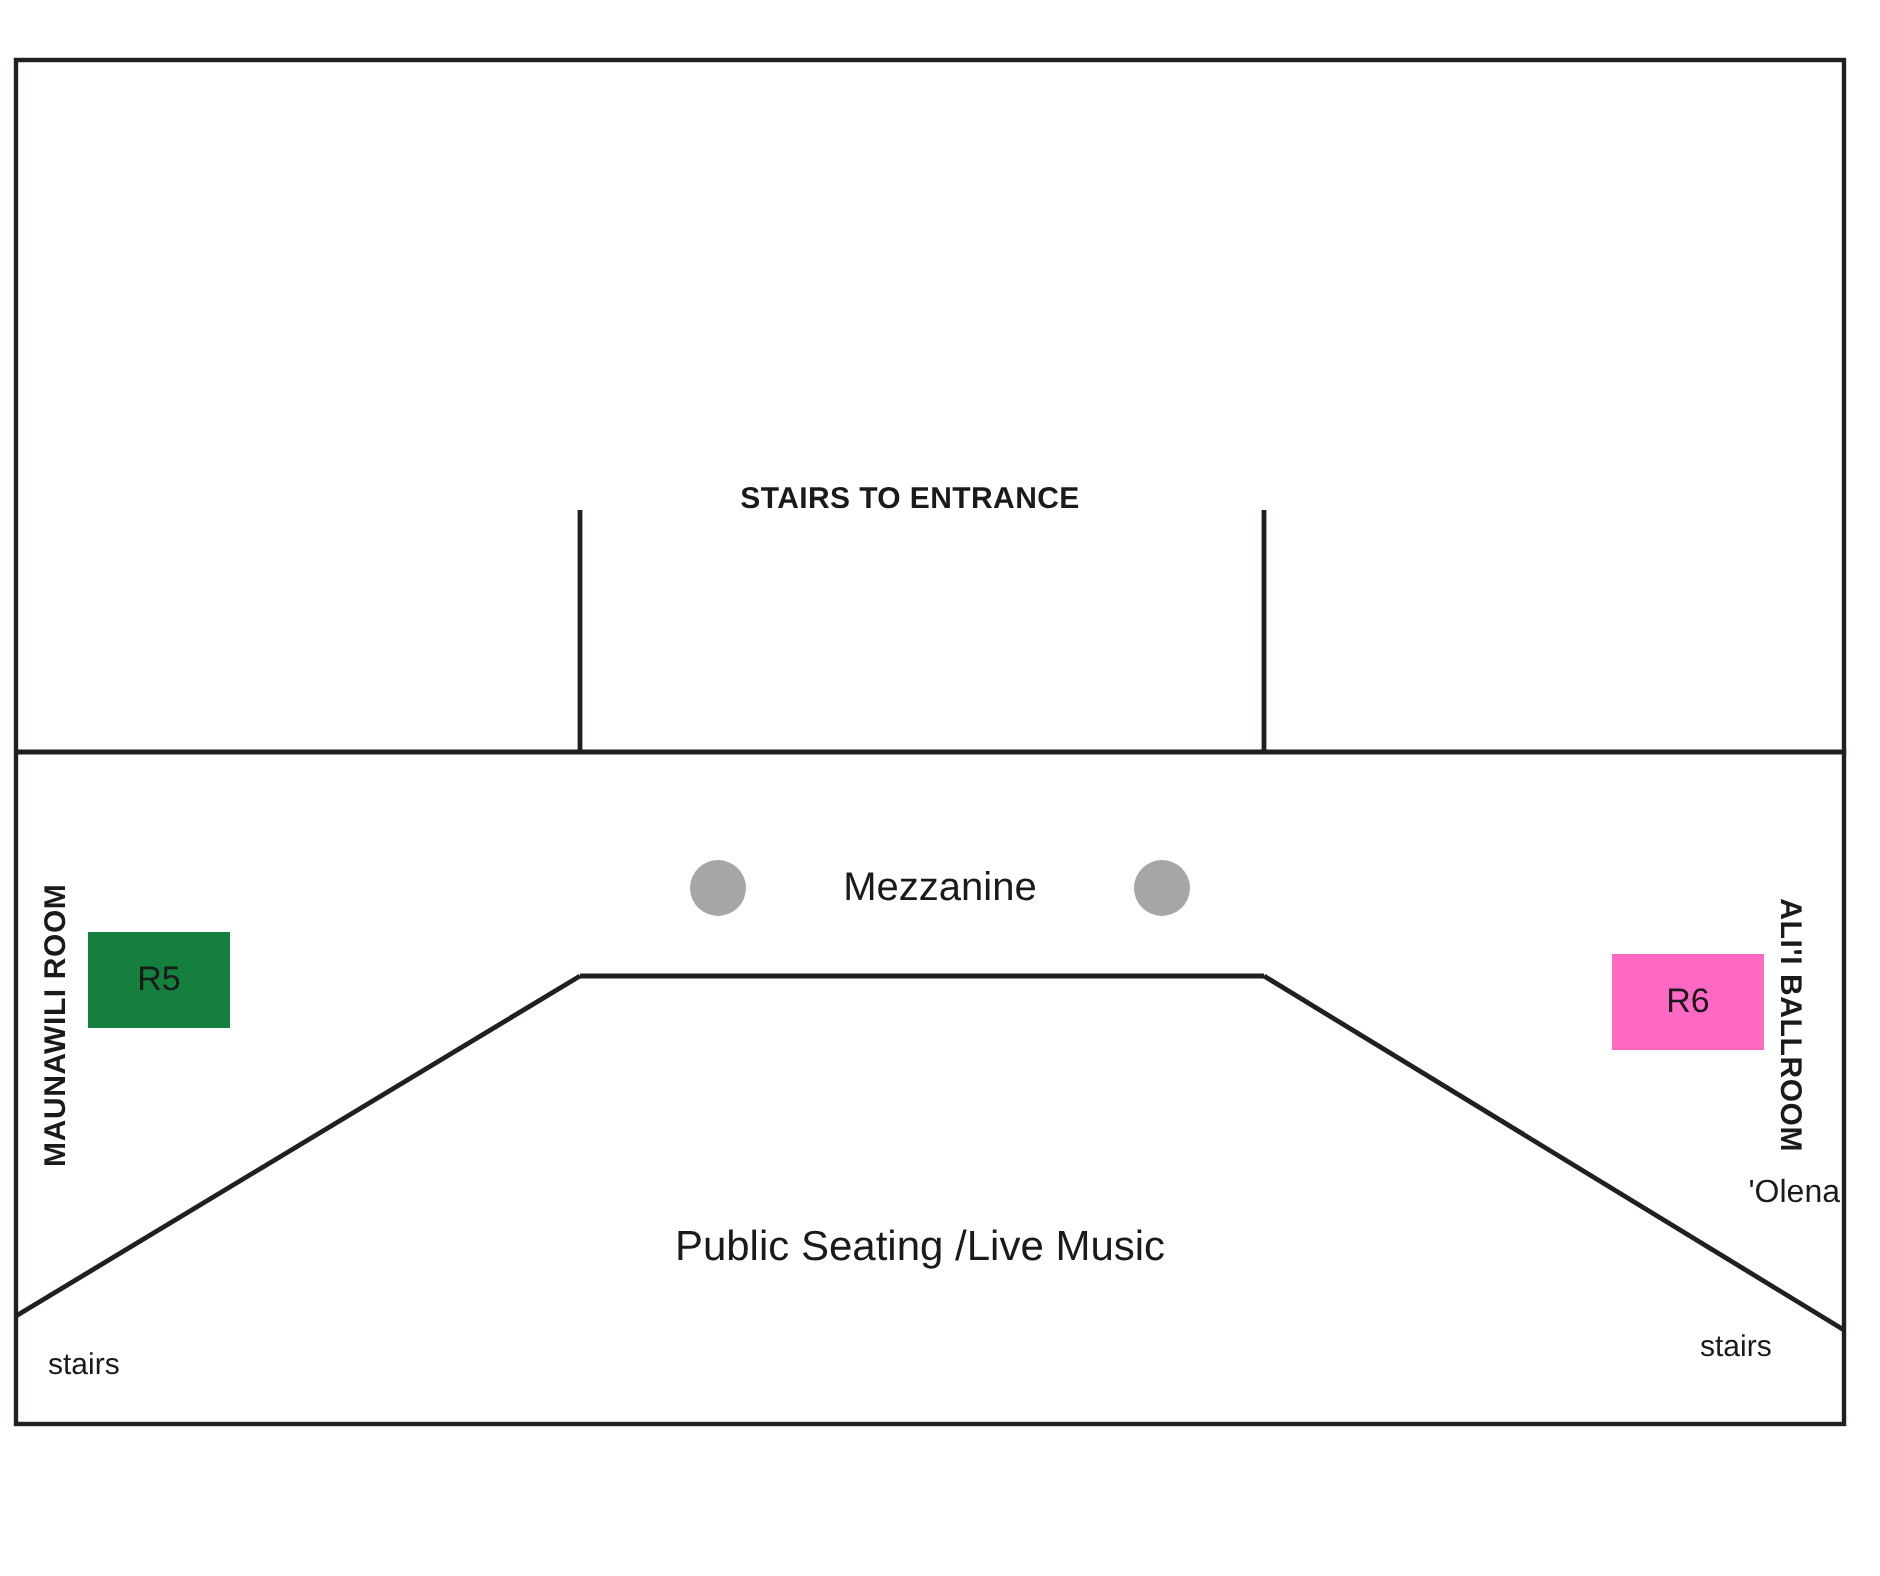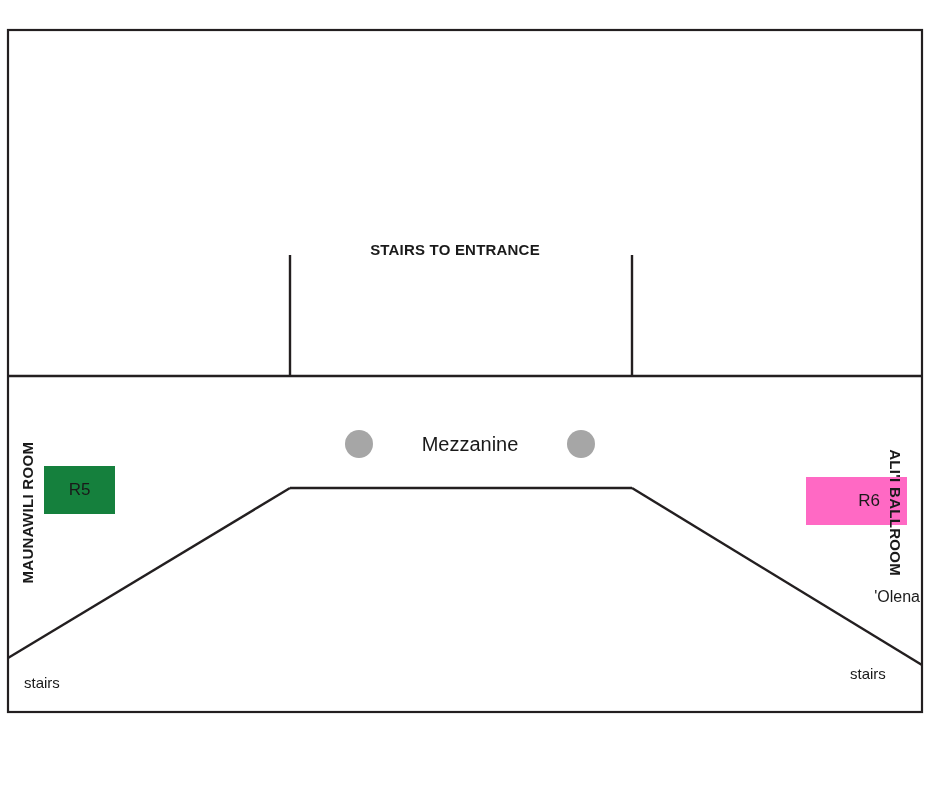--- a/index.html
+++ b/index.html
@@ -182,30 +182,31 @@
 
   <div class="overlay">
 
     <div class="col-dot col-dot-left" style="background:#a6a6a6;"></div>
     <div class="col-dot col-dot-right" style="background:#a6a6a6;"></div>
 
     <div class="room-box room-box-r5" style="background:#15803d;">
       <span>R5</span>
     </div>
 
-    <div class="room-box room-box-r6" style="background:#ff69c4;padding-left:25px;">
+    <div class="room-box room-box-r6" style="background:#ff69c4;">
       <span>R6</span>
     </div>
 
     <div class="lbl lbl-mezzanine">Mezzanine</div>
 
     <div class="lbl lbl-stairs-entrance">STAIRS TO ENTRANCE</div>
 
     <div class="lbl lbl-olena">'Olena</div>
 
+    <div class="lbl lbl-public-seating">Public Seating /Live Music</div>
 
     <div class="lbl lbl-stairs-left">stairs</div>
 
     <div class="lbl lbl-stairs-right">stairs</div>
 
     <div class="lbl lbl-rot lbl-maunawili">MAUNAWILI ROOM</div>
 
     <div class="lbl lbl-rot lbl-alii">ALI'I BALLROOM</div>
 
   </div>

